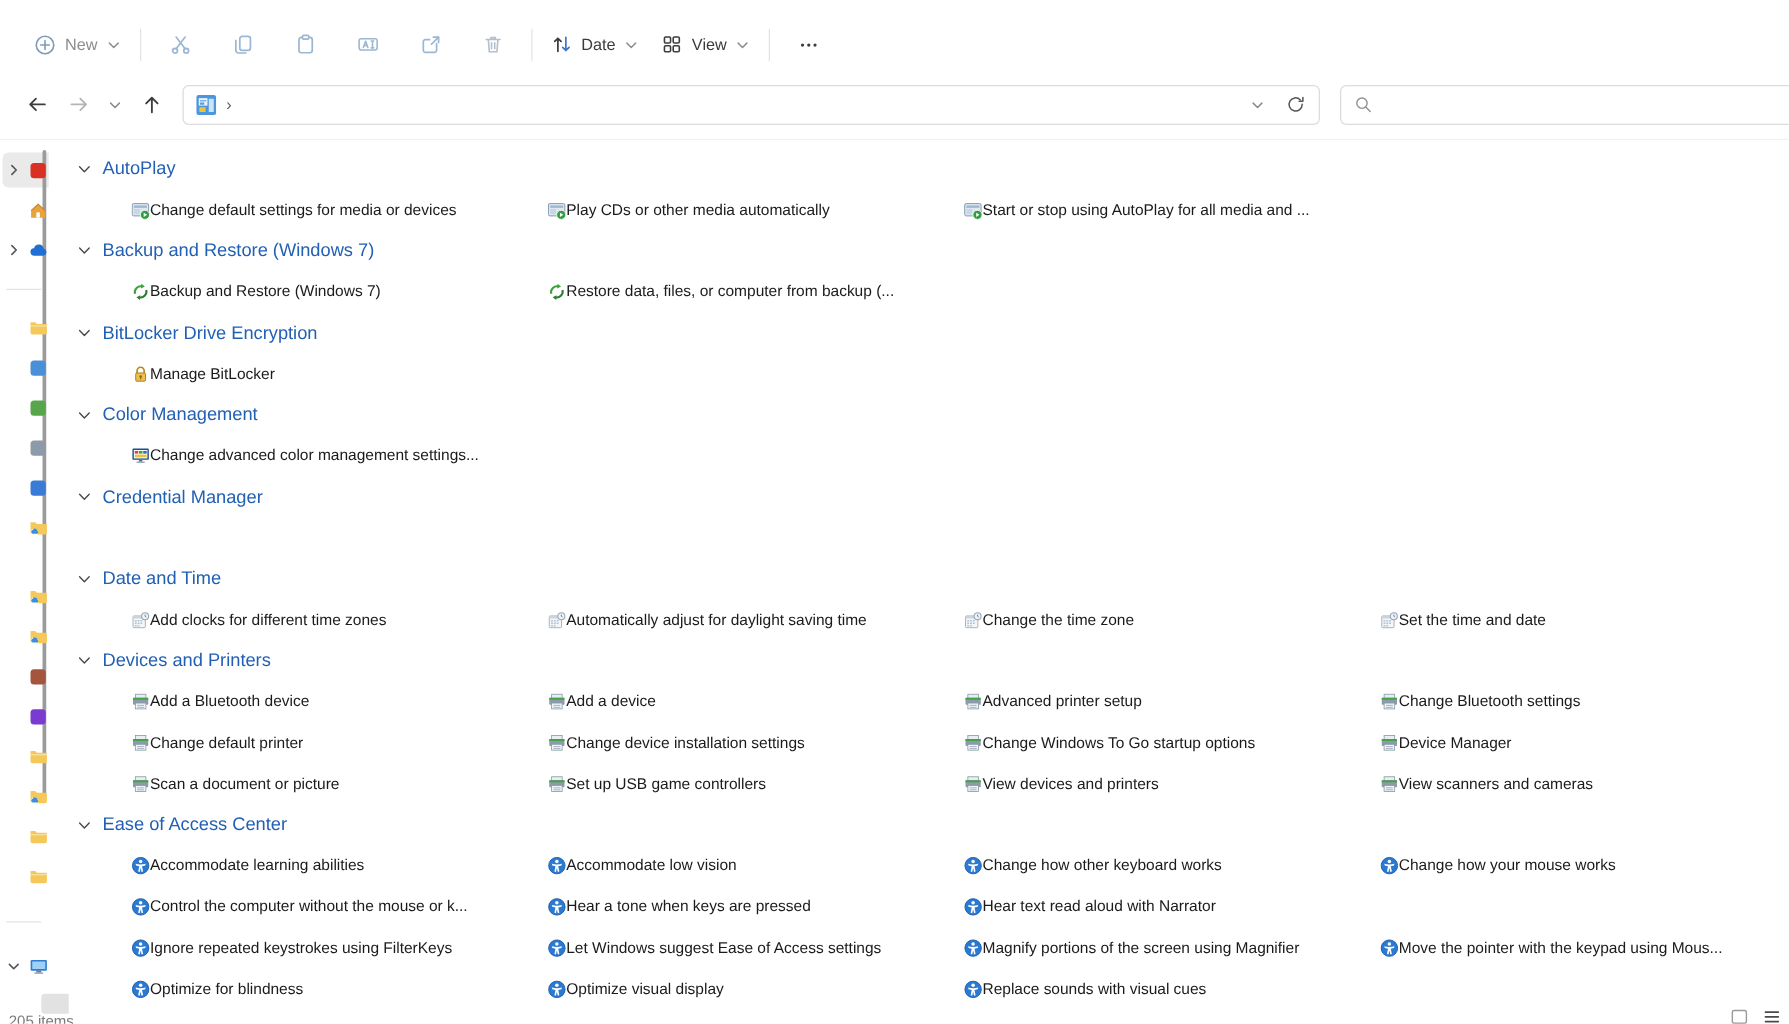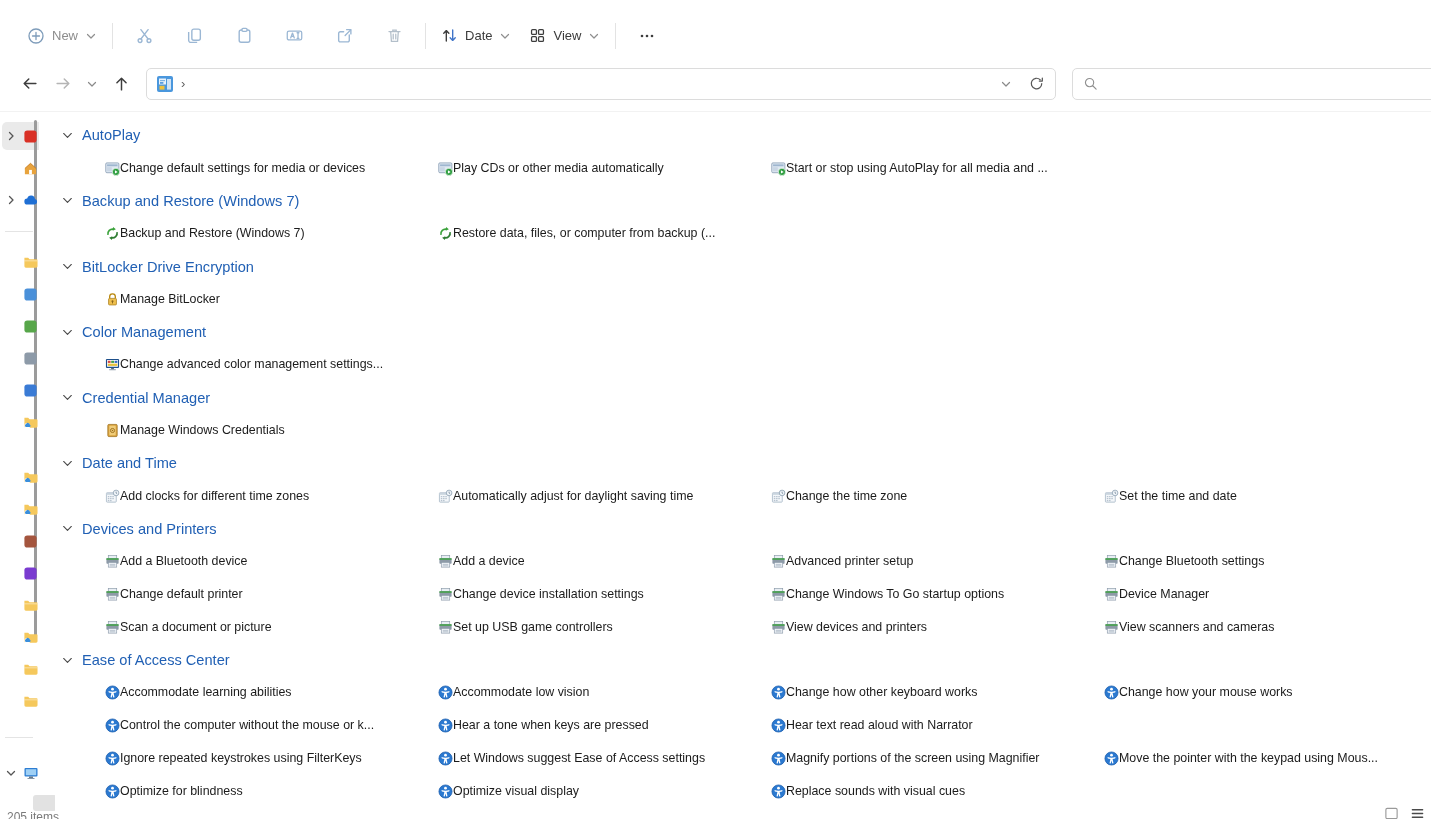--- a/index.html
+++ b/index.html
@@ -617,31 +617,20 @@
     </div>
     <div class="ghead">
       <span class="ic">
         <svg width="11" height="11" viewBox="0 0 12 12">
           <path d="M1.8 3.8L6 8l4.2-4.2" stroke="#474747" stroke-width="1.2" fill="none" stroke-linecap="round" stroke-linejoin="round"></path>
         </svg>
       </span>
       <span class="gtitle">Credential Manager</span>
     </div>
     <div class="irow">
-      <div class="task">
-        <span class="ic">
-          <svg width="15" height="15" viewBox="0 0 16 16">
-            <rect x="3" y="1.5" width="10" height="13" rx="1.2" fill="#daa33f" stroke="#9c6f1c" stroke-width="0.8"></rect>
-            <rect x="4.6" y="3" width="6.8" height="10" rx="0.8" fill="#f0cd7a"></rect>
-            <circle cx="8" cy="8" r="2.2" fill="none" stroke="#9c6f1c" stroke-width="1"></circle>
-            <circle cx="8" cy="8" r="0.8" fill="#9c6f1c"></circle>
-          </svg>
-        </span>
-        <span>Manage Windows Credentials</span>
-      </div>
     </div>
     <div class="ghead">
       <span class="ic">
         <svg width="11" height="11" viewBox="0 0 12 12">
           <path d="M1.8 3.8L6 8l4.2-4.2" stroke="#474747" stroke-width="1.2" fill="none" stroke-linecap="round" stroke-linejoin="round"></path>
         </svg>
       </span>
       <span class="gtitle">Date and Time</span>
     </div>
     <div class="irow">

